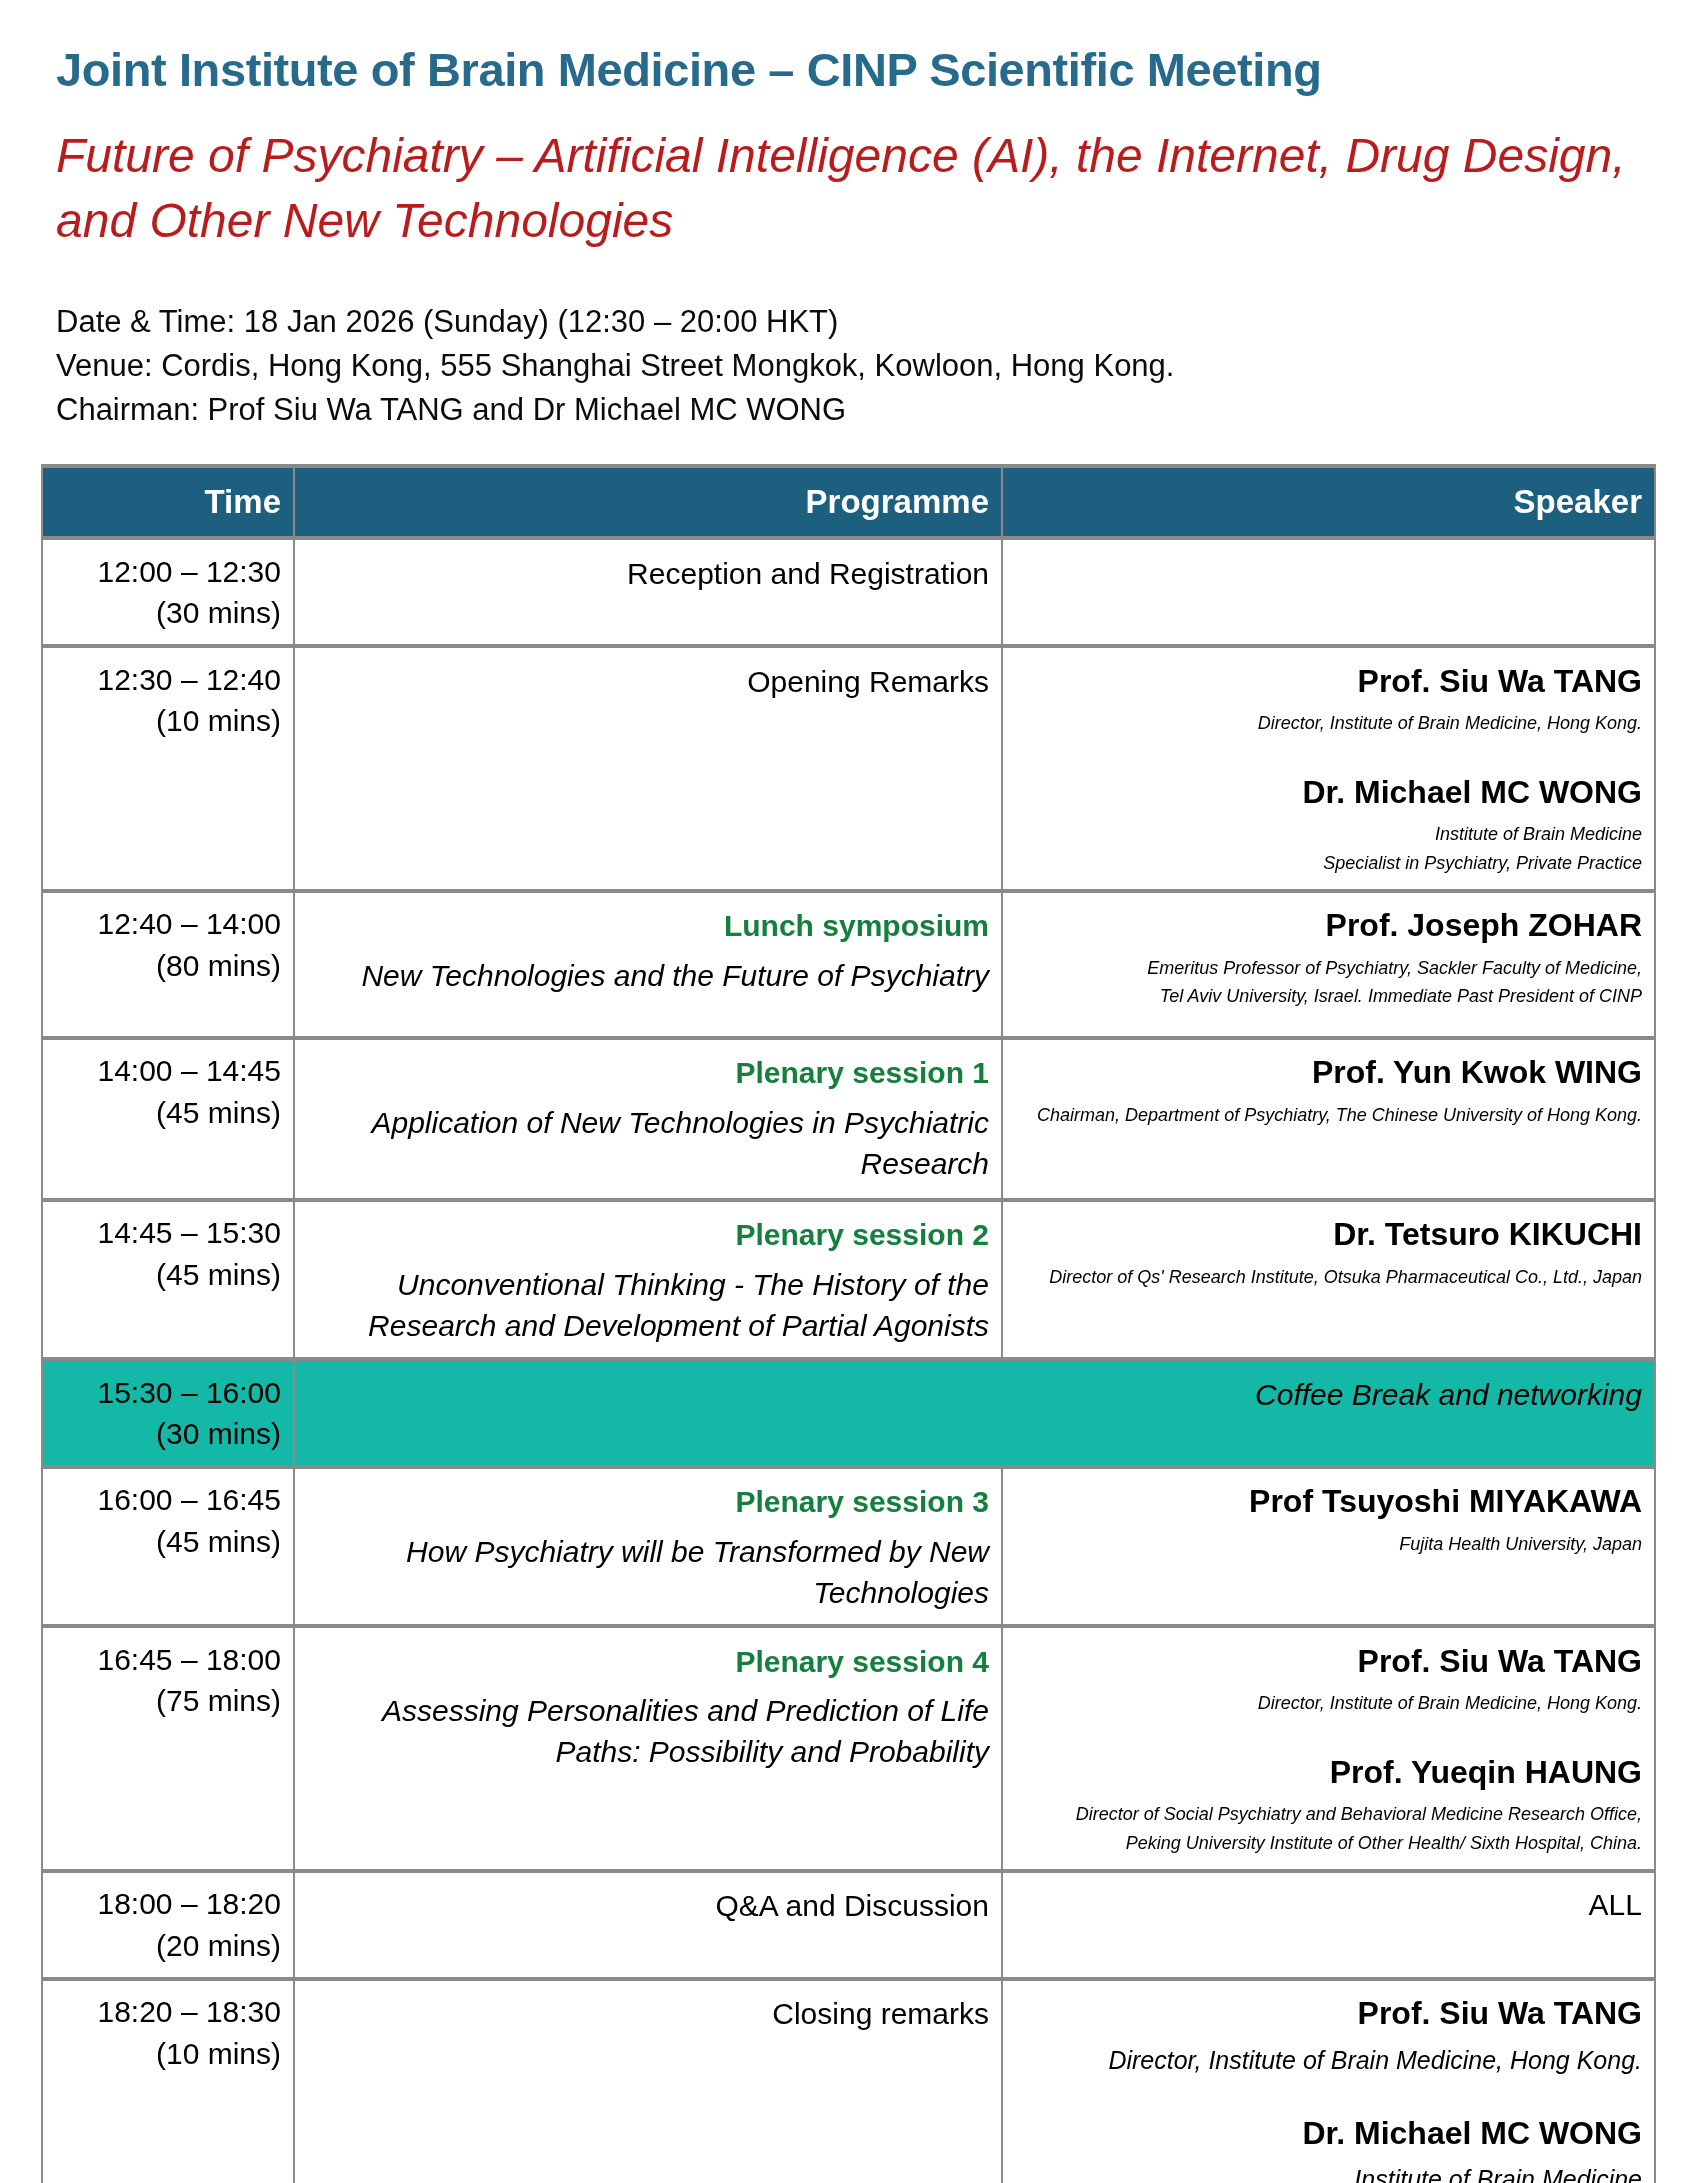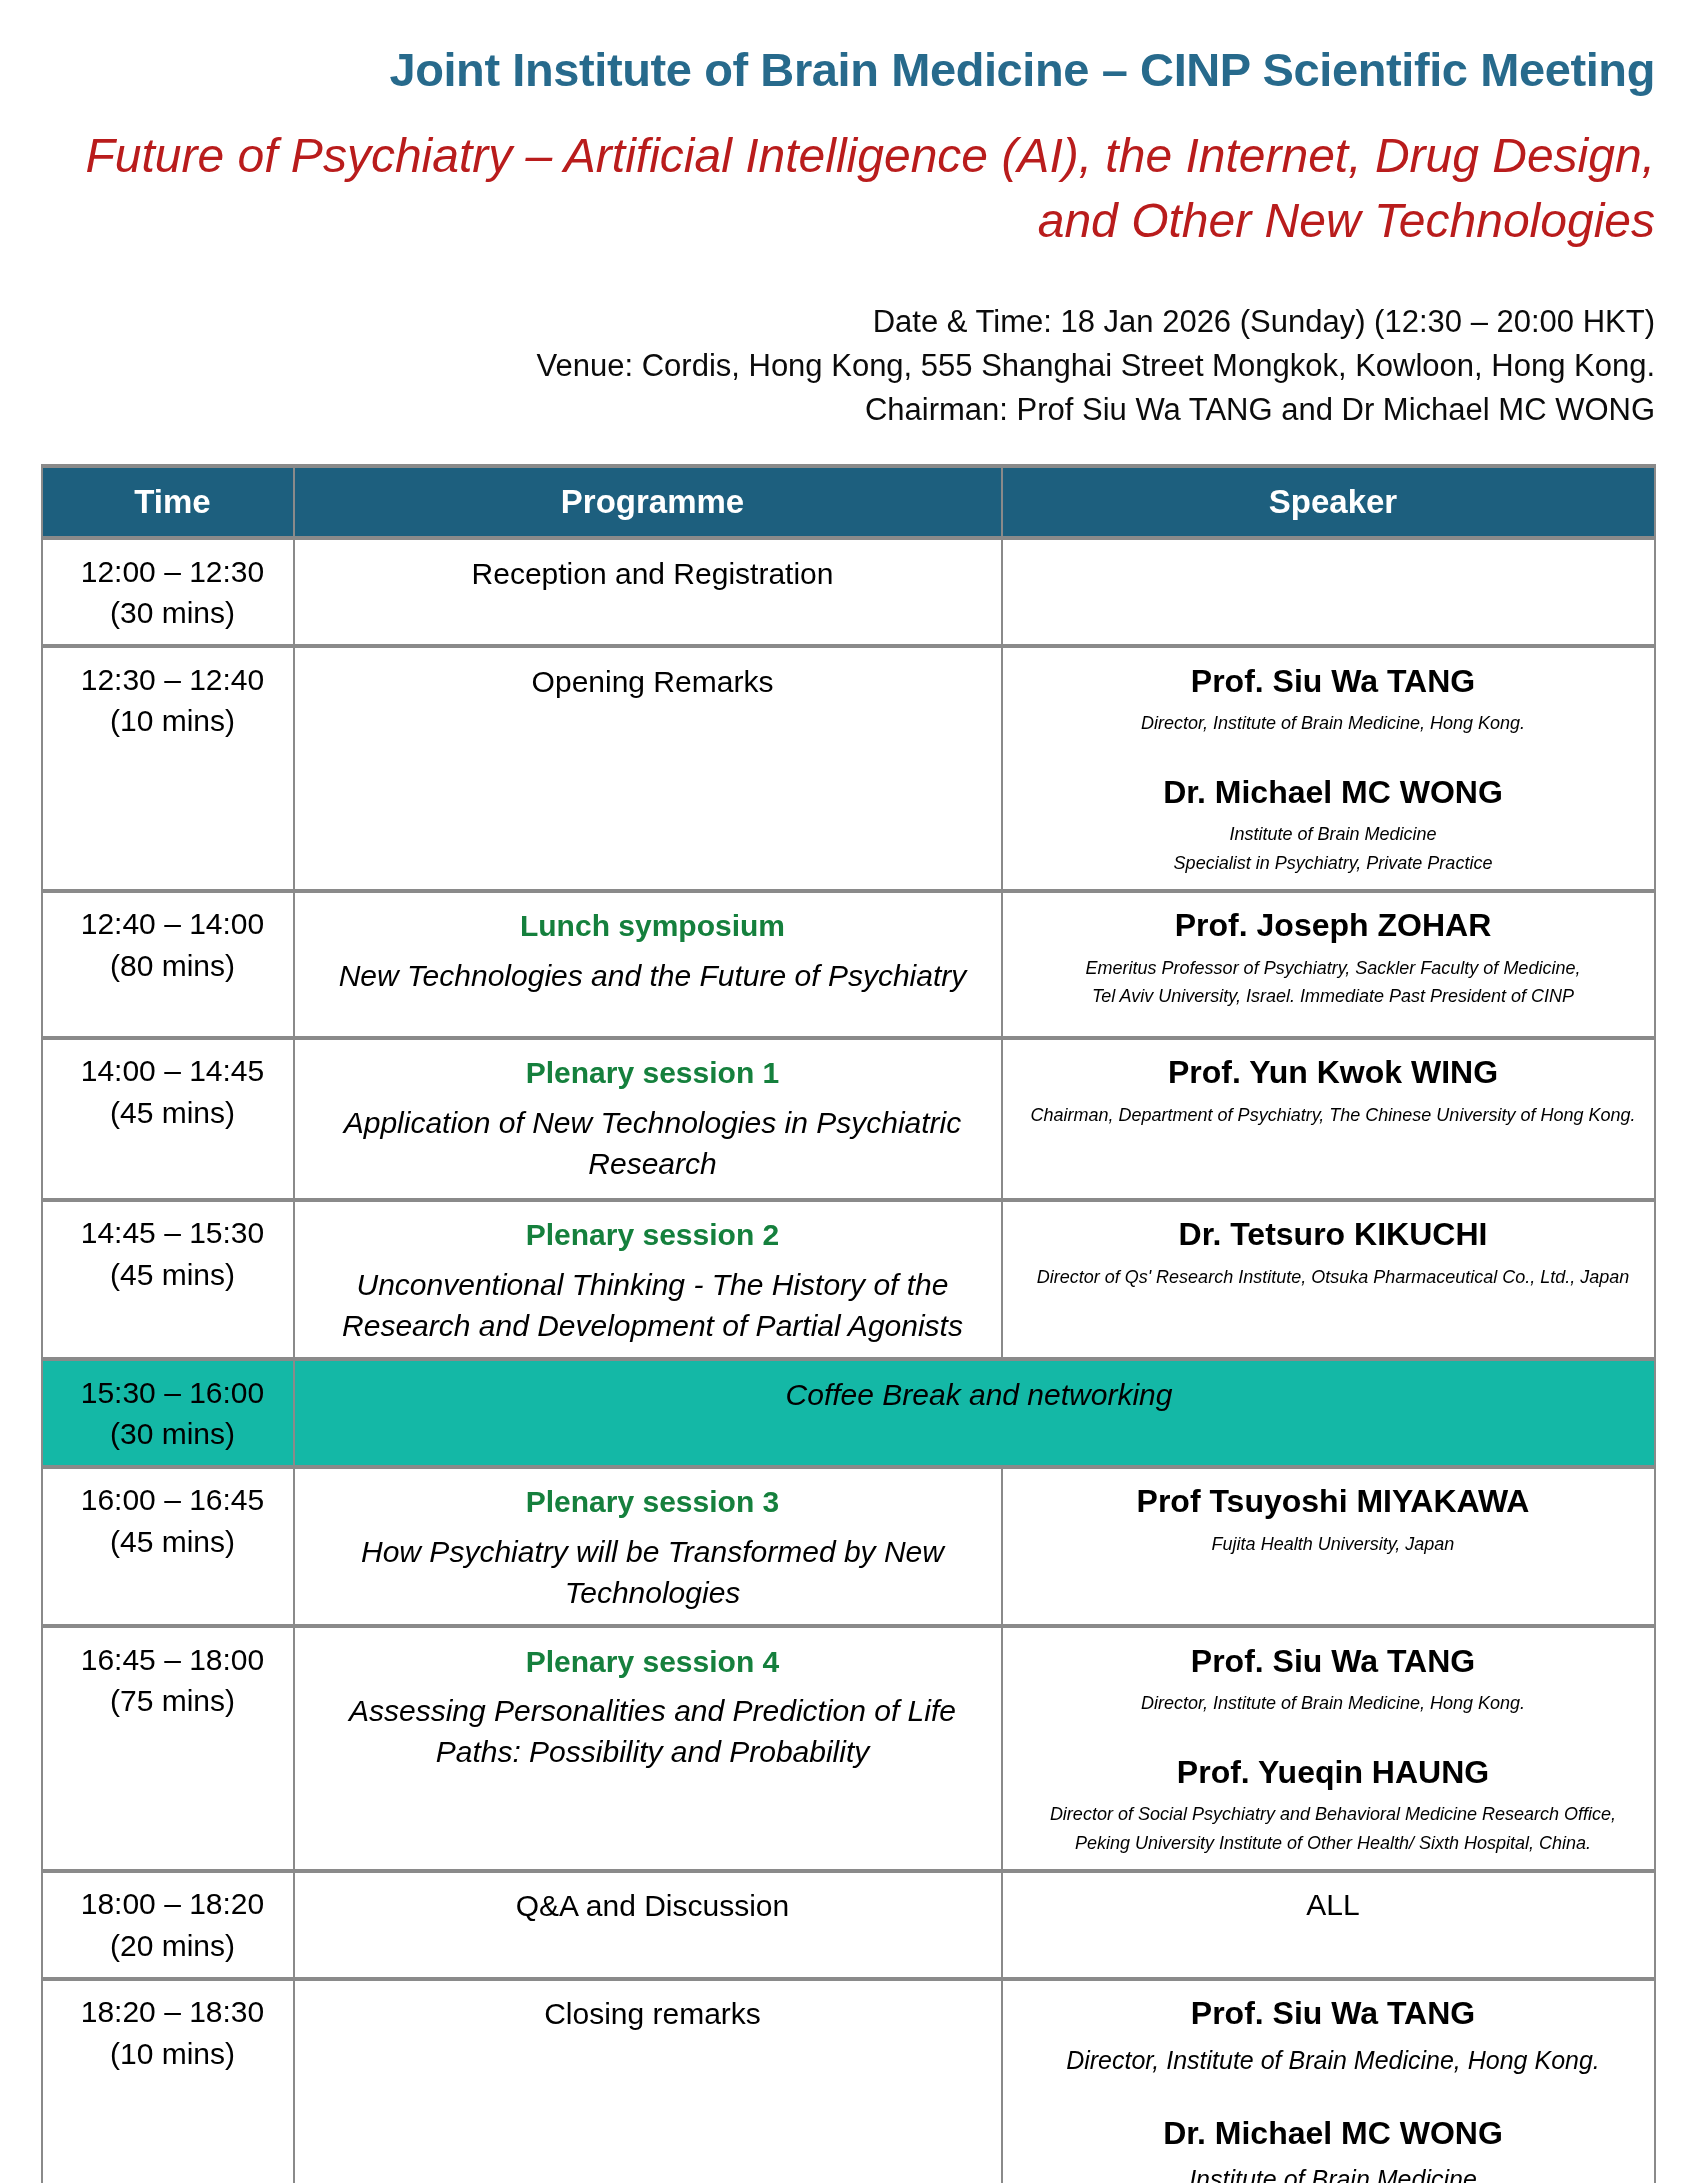--- a/index.html
+++ b/index.html
@@ -13,21 +13,20 @@
     overflow: hidden;
     font-family: "Liberation Sans", sans-serif;
     color: #000000;
   }
   .page {
     padding: 44px 41px 0 41px;
     box-sizing: border-box;
   }
   .header-block {
     padding-left: 15px;
-    text-align: right;
   }
   .title {
     margin: 0 0 26px 0;
     font-size: 47px;
     font-weight: 700;
     line-height: 1.12;
     color: #276A8C;
     letter-spacing: -0.4px;
   }
   .subtitle {
@@ -54,21 +53,21 @@
   col.c-time    { width: 252px; }
   col.c-prog    { width: 708px; }
   col.c-speaker { width: 653px; }
   th, td {
     border: 2.3px solid #8a8a8a;
     border-top-width: 4.5px;
     border-bottom-width: 4.5px;
     vertical-align: top;
     padding: 10.6px 12px 10.6px 21px;
     box-sizing: border-box;
-    text-align: center;
+    text-align: right;
   }
   thead th {
     background: #1D5F7E;
     color: #ffffff;
     font-size: 33px;
     font-weight: 700;
     vertical-align: middle;
     padding-top: 0;
     padding-bottom: 0;
   }

